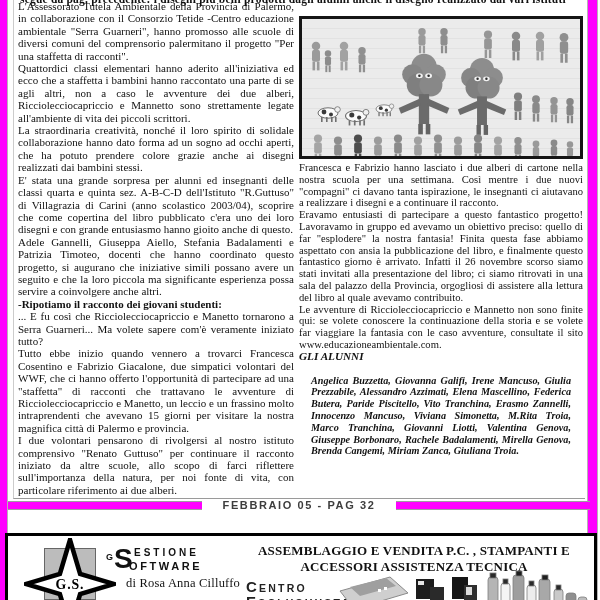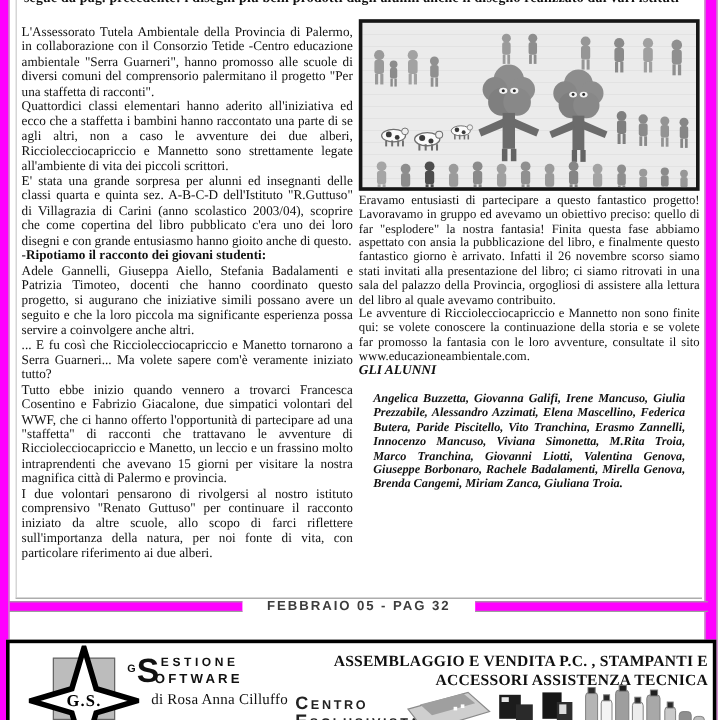--- a/index.html
+++ b/index.html
@@ -16,21 +16,21 @@
 
   
   .top-strip{position:absolute;top:0;left:20px;width:560px;height:7px;overflow:hidden;}
   .top-strip span{display:block;margin-top:-7px;font-weight:bold;font-size:11.5px;white-space:nowrap;letter-spacing:.2px;}
 
   
   .content-frame{position:absolute;left:13px;top:0;width:571px;height:498px;
     border-left:1px solid #cccccc;border-bottom:1px solid #9a9a9a;pointer-events:none;}
 
   .col{position:absolute;text-align:justify;}
-  .col-left{left:18px;top:21px;width:276px;font-size:11px;line-height:12.4px;}
+  .col-left{left:18px;top:0;width:276px;font-size:11px;line-height:12.4px;}
   .col-right{left:299px;top:16px;width:284px;font-size:10.6px;line-height:11.8px;}
   .para{margin:0;}
   .para.bold{font-weight:bold;}
   .alumni-heading{font-weight:bold;font-style:italic;margin:0;font-size:11.2px;}
   .alumni-names{font-style:italic;font-weight:bold;margin:12px;font-size:10.2px;line-height:11.8px;}
 
   
   .drawing-box{width:278px;height:137px;border:3px solid #151515;background:#ebebeb;
     background-image:repeating-linear-gradient(180deg,#ebebeb 0 9px,#e2e2e2 9px 10px);
     margin-bottom:3px;overflow:hidden;}
@@ -52,44 +52,45 @@
   .logo-star{position:absolute;left:16px;top:2px;width:92px;height:92px;}
 
   .brand{position:absolute;left:98px;top:8px;width:130px;height:46px;font-family:"Liberation Sans", sans-serif;}
   .brand .g{position:absolute;left:0;top:8px;font-size:9px;font-weight:bold;}
   .brand .bigS{position:absolute;left:8px;top:-1px;font-size:28px;font-weight:bold;}
   .brand .l1{position:absolute;left:28px;top:3px;font-size:10px;font-weight:bold;letter-spacing:3px;}
   .brand .l2{position:absolute;left:23px;top:16px;font-size:11px;font-weight:bold;letter-spacing:2.6px;}
   .brand .owner{position:absolute;left:20px;top:32px;font-family:Liberation Serif, serif;font-weight:normal;font-size:12.5px;white-space:nowrap;letter-spacing:.2px;}
 
   .ad-services{position:absolute;left:230px;top:7px;width:352px;
-    font-weight:bold;font-size:13px;line-height:16px;letter-spacing:.2px;text-align:right;}
+    font-weight:bold;font-size:13px;line-height:16px;letter-spacing:.2px;text-align:center;}
   .ad-centro{position:absolute;left:238px;top:44px;font-family:"Liberation Sans", sans-serif;color:#222;}
   .ad-centro .sc{display:block;font-size:10.5px;font-weight:bold;letter-spacing:2.2px;line-height:13px;}
   .ad-centro .sc::first-letter{font-size:15px;}
   .ad-products{position:absolute;left:330px;top:33px;width:252px;height:46px;}
 </style>
 </head>
 <body>
 
 <div class="side-bar left"></div>
 <div class="side-bar right"></div>
 
 <div class="top-strip">
   <span>segue da pag. precedente: i disegni più belli prodotti dagli alunni anche il disegno realizzato dai vari istituti</span>
 </div>
 
 <div class="content-frame"></div>
 
 <div class="col col-left">
   <p class="para">L'Assessorato Tutela Ambientale della Provincia di Palermo, in collaborazione con il Consorzio Tetide -Centro educazione ambientale "Serra Guarneri", hanno promosso alle scuole di diversi comuni del comprensorio palermitano il progetto "Per una staffetta di racconti".</p>
   <p class="para">Quattordici classi elementari hanno aderito all'iniziativa ed ecco che a staffetta i bambini hanno raccontato una parte di se agli altri, non a caso le avventure dei due alberi, Ricciolecciocapriccio e Mannetto sono strettamente legate all'ambiente di vita dei piccoli scrittori.</p>
+  <p class="para">La straordinaria creatività, nonché il loro spirito di solidale collaborazione hanno dato forma ad un sogno ad occhi aperti, che ha potuto prendere colore grazie anche ai disegni realizzati dai bambini stessi.</p>
   <p class="para">E' stata una grande sorpresa per alunni ed insegnanti delle classi quarta e quinta sez. A-B-C-D dell'Istituto "R.Guttuso" di Villagrazia di Carini (anno scolastico 2003/04), scoprire che come copertina del libro pubblicato c'era uno dei loro disegni e con grande entusiasmo hanno gioito anche di questo.</p>
+  <p class="para">Adele Gannelli, Giuseppa Aiello, Stefania Badalamenti e Patrizia Timoteo, docenti che hanno coordinato questo progetto, si augurano che iniziative simili possano avere un seguito e che la loro piccola ma significante esperienza possa servire a coinvolgere anche altri.</p>
   <p class="para bold">-Ripotiamo il racconto dei giovani studenti:</p>
-  <p class="para">Adele Gannelli, Giuseppa Aiello, Stefania Badalamenti e Patrizia Timoteo, docenti che hanno coordinato questo progetto, si augurano che iniziative simili possano avere un seguito e che la loro piccola ma significante esperienza possa servire a coinvolgere anche altri.</p>
   <p class="para">... E fu così che Ricciolecciocapriccio e Manetto tornarono a Serra Guarneri... Ma volete sapere com'è veramente iniziato tutto?</p>
   <p class="para">Tutto ebbe inizio quando vennero a trovarci Francesca Cosentino e Fabrizio Giacalone, due simpatici volontari del WWF, che ci hanno offerto l'opportunità di partecipare ad una "staffetta" di racconti che trattavano le avventure di Ricciolecciocapriccio e Manetto, un leccio e un frassino molto intraprendenti che avevano 15 giorni per visitare la nostra magnifica città di Palermo e provincia.</p>
   <p class="para">I due volontari pensarono di rivolgersi al nostro istituto comprensivo "Renato Guttuso" per continuare il racconto iniziato da altre scuole, allo scopo di farci riflettere sull'importanza della natura, per noi fonte di vita, con particolare riferimento ai due alberi.</p>
 </div>
 
 <div class="col col-right">
   <div class="drawing-box">
     <svg width="278" height="137" viewBox="0 0 278 137" xmlns="http://www.w3.org/2000/svg">
       <defs>
         <g id="kid">
@@ -160,22 +161,23 @@
       <use href="#kid" transform="translate(136,134) scale(1.2)" fill="#909090"></use>
       <use href="#kid" transform="translate(156,136) scale(1.2)" fill="#9b9b9b"></use>
       <use href="#kid" transform="translate(176,134) scale(1.2)" fill="#868686"></use>
       <use href="#kid" transform="translate(196,136) scale(1.2)" fill="#a3a3a3"></use>
       <use href="#kid" transform="translate(216,135) scale(1.1)" fill="#8f8f8f"></use>
       <use href="#kid" transform="translate(234,137) scale(1.0)" fill="#9a9a9a"></use>
       <use href="#kid" transform="translate(252,136) scale(1.0)" fill="#8b8b8b"></use>
       <use href="#kid" transform="translate(268,137) scale(0.95)" fill="#979797"></use>
     </svg>
   </div>
+  <p class="para">Francesca e Fabrizio hanno lasciato i due alberi di cartone nella nostra scuola per una settimana. Così mentre i due nuovi "compagni" ci davano tanta ispirazione, le insegnanti ci aiutavano a realizzare i disegni e a continuare il racconto.</p>
   <p class="para">Eravamo entusiasti di partecipare a questo fantastico progetto! Lavoravamo in gruppo ed avevamo un obiettivo preciso: quello di far "esplodere" la nostra fantasia! Finita questa fase abbiamo aspettato con ansia la pubblicazione del libro, e finalmente questo fantastico giorno è arrivato. Infatti il 26 novembre scorso siamo stati invitati alla presentazione del libro; ci siamo ritrovati in una sala del palazzo della Provincia, orgogliosi di assistere alla lettura del libro al quale avevamo contribuito.</p>
-  <p class="para">Le avventure di Ricciolecciocapriccio e Mannetto non sono finite qui: se volete conoscere la continuazione della storia e se volete far promosso la fantasia con le loro avventure, consultate il sito www.educazioneambientale.com.</p>
+  <p class="para">Le avventure di Ricciolecciocapriccio e Mannetto non sono finite qui: se volete conoscere la continuazione della storia e se volete far viaggiare la fantasia con le caso avventure, consultate il sito www.educazioneambientale.com.</p>
   <p class="alumni-heading">GLI ALUNNI</p>
   <p class="alumni-names">Angelica Buzzetta, Giovanna Galifi, Irene Mancuso, Giulia Prezzabile, Alessandro Azzimati, Elena Mascellino, Federica Butera, Paride Piscitello, Vito Tranchina, Erasmo Zannelli, Innocenzo Mancuso, Viviana Simonetta, M.Rita Troia, Marco Tranchina, Giovanni Liotti, Valentina Genova, Giuseppe Borbonaro, Rachele Badalamenti, Mirella Genova, Brenda Cangemi, Miriam Zanca, Giuliana Troia.</p>
 </div>
 
 <div class="footer">
   <div class="bar"></div>
   <span class="label">FEBBRAIO 05 - PAG 32</span>
   <div class="bar"></div>
 </div>
 

